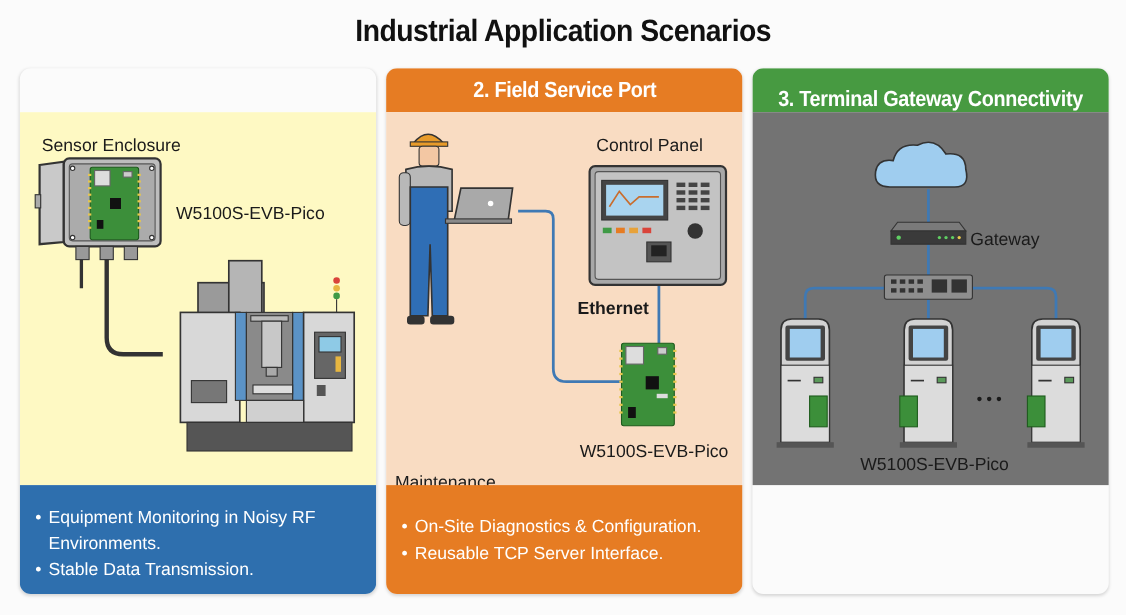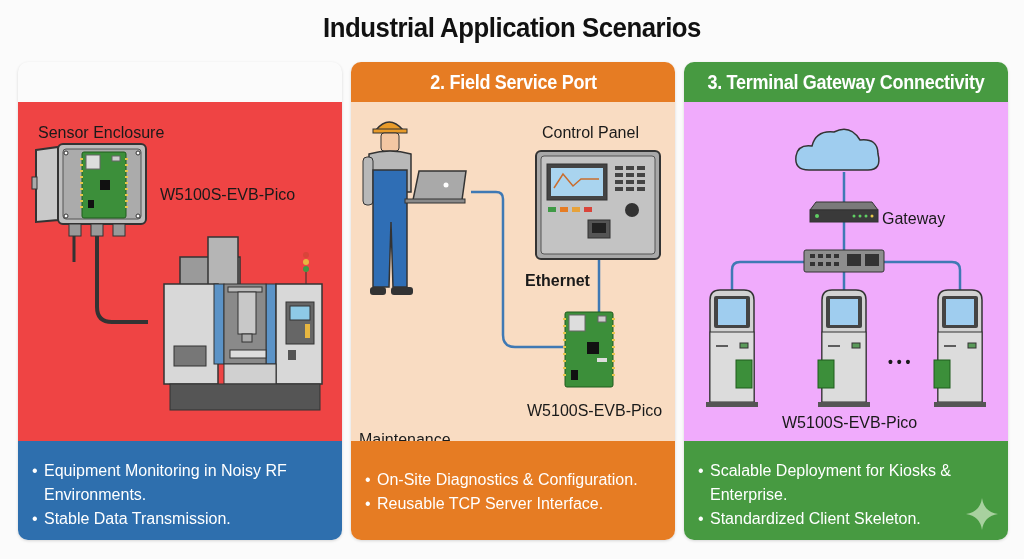--- a/index.html
+++ b/index.html
@@ -23,25 +23,25 @@
   .phead span { display: inline-block; transform: scaleX(0.9); white-space: nowrap; }
   .pbody { position: absolute; top: 40px; left: 0; width: 100%; height: 339px; }
   .pfoot {
     position: absolute; top: 379px; left: 0; width: 100%; height: 99px;
     color: #fff; font-size: 16px; padding: 18px 0 0 14px; line-height: 1.5;
   }
   .pfoot ul { list-style: none; }
   .pfoot li { position: relative; padding-left: 12px; }
   .pfoot li::before { content: "•"; position: absolute; left: 0; top: 0; }
   .p1 .phead, .p1 .pfoot { background: #2e6fae; }
-  .p1 .pbody { background: #ef4444; }
+  .p1 .pbody { background: #fef9c3; }
   .p2 .phead, .p2 .pfoot { background: #e67c23; }
   .p2 .pbody { background: #f9dcc2; }
-  .p3 .phead, .p3 .pfoot { background: #479a41; }
-  .p3 .pbody { background: #f0abfc; }
+  .p3 .phead, .p3 .pfoot { background: #479a41; align-items: flex-end; }
+  .p3 .pbody { background: #737373; }
   .p2 .pfoot { padding-top: 27px; }
   .lbl { position: absolute; font-size: 16px; color: #1a1a1a; white-space: nowrap; }
   .lbl.c { text-align: center; }
   svg { position: absolute; left: 0; top: 0; }
   .sparkle { position: absolute; right: 8px; bottom: 8px; }
 </style>
 </head>
 <body>
 
 <div class="title">Industrial Application Scenarios</div>
@@ -304,22 +304,13 @@
         <line x1="6" y1="56" x2="18" y2="56" stroke="#333" stroke-width="1.5"></line>
         <rect x="30" y="53" width="8" height="5" fill="#5a9a5a" stroke="#333"></rect>
         <rect x="-4" y="112" width="52" height="5" fill="#555"></rect>
         <rect x="-4" y="70" width="16" height="28" fill="#3c8f3a" stroke="#1e5c1d"></rect>
       </g>
     </svg>
     <div class="lbl" style="left:198px; top:108px;">Gateway</div>
     <div class="lbl" style="left:204px; top:252px; font-weight:bold; font-size:14px;">• • •</div>
     <div class="lbl" style="left:98px; top:312px;">W5100S-EVB-Pico</div>
   </div>
-  <div class="pfoot">
-    <ul>
-      <li>Scalable Deployment for Kiosks &amp; Enterprise.</li>
-      <li>Standardized Client Skeleton.</li>
-    </ul>
-    <svg class="sparkle" width="36" height="36" viewBox="0 0 36 36" style="left:auto; top:auto;">
-      <path d="M 18 2 Q 20 16 34 18 Q 20 20 18 34 Q 16 20 2 18 Q 16 16 18 2 Z" fill="#a8d19f"></path>
-    </svg>
-  </div>
 </div>
 
 </body></html>

